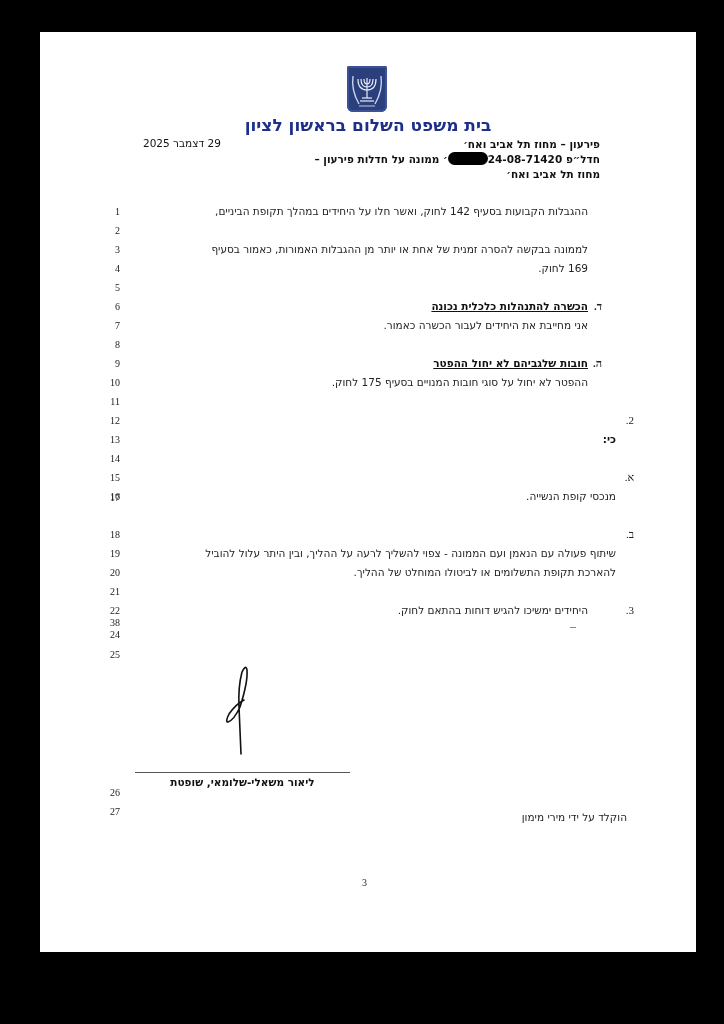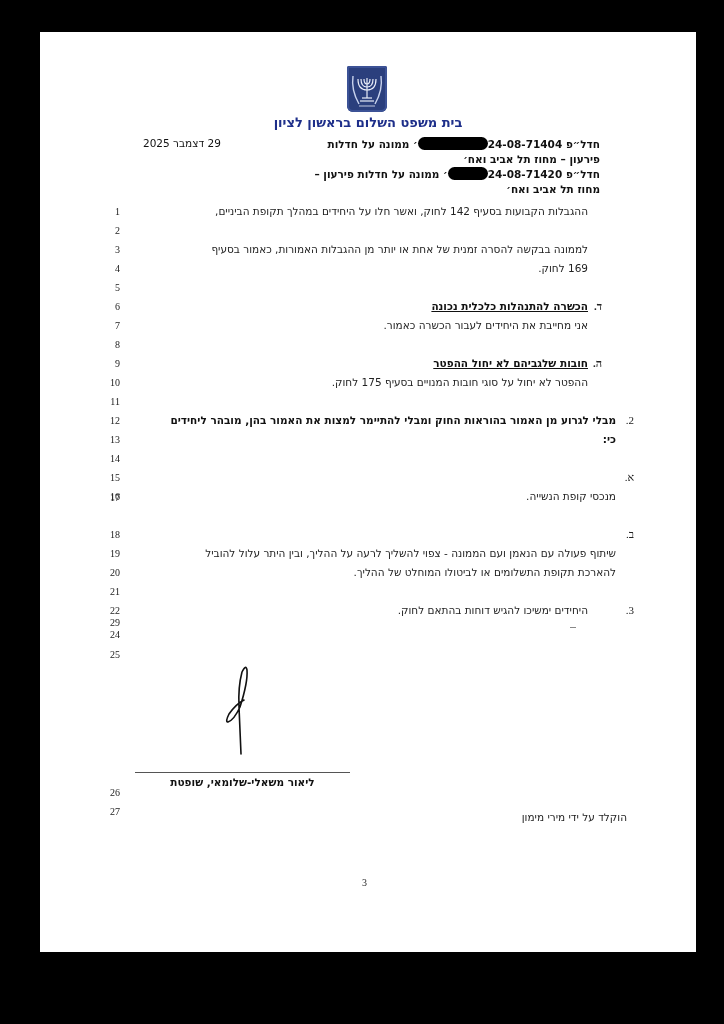--- a/index.html
+++ b/index.html
@@ -14,21 +14,21 @@
   }
   .emblem {
     position: absolute; left: 307px; top: 34px; width: 40px; height: 46px;
     background: #2b3f7d; border-radius: 2px 2px 6px 6px;
     box-shadow: inset 0 0 0 2px #3c5296;
   }
   .emblem svg { display: block; }
   .court-name {
     position: absolute; top: 83px; left: 0; width: 656px;
     text-align: center; direction: rtl;
-    font-size: 13px; font-weight: bold; color: #1e2f8a;
+    font-size: 17px; font-weight: bold; color: #1e2f8a;
   }
   .date { position: absolute; left: 103px; top: 105px; font-size: 10.5px; font-weight: normal; color: #111; direction: rtl; }
   .case-block { position: absolute; right: 96px; top: 105px; width: 380px; direction: rtl; text-align: right; }
   .case-line { height: 15px; line-height: 15px; font-size: 10.5px; font-weight: bold; color: #111; white-space: nowrap; }
   .redact {
     display: inline-block; background: #000; border-radius: 10px;
     height: 13px; vertical-align: -2px;
   }
   .lnum {
     position: absolute; left: 60px; width: 20px; text-align: right;
@@ -69,23 +69,20 @@
         <line x1="13" y1="35" x2="27" y2="35"></line>
       </g>
       <line x1="12" y1="40" x2="28" y2="40" stroke="#e8ecf8" stroke-width="0.8"></line>
     </svg>
   </div>
   <div class="court-name">בית משפט השלום בראשון לציון</div>
 
   <div class="date">29 דצמבר 2025</div>
 
   <div class="case-block">
-    <div class="case-line">
-      <span>חדל״פ 24-08-71404</span><span class="redact" style="width:70px;"></span><span>׳ ממונה על חדלות</span>
-    </div>
     <div class="case-line">פירעון – מחוז תל אביב ואח׳</div>
     <div class="case-line">
       <span>חדל״פ 24-08-71420</span><span class="redact" style="width:40px;"></span><span>׳ ממונה על חדלות פירעון –</span>
     </div>
     <div class="case-line">מחוז תל אביב ואח׳</div>
   </div>
 
   <div class="lnum" style="top:174px">1</div>
   <div class="lnum" style="top:193px">2</div>
   <div class="lnum" style="top:212px">3</div>
@@ -101,40 +98,39 @@
   <div class="lnum" style="top:402px">13</div>
   <div class="lnum" style="top:421px">14</div>
   <div class="lnum" style="top:440px">15</div>
   <div class="lnum" style="top:459px">16</div>
   <div class="lnum" style="top:460px">17</div>
   <div class="lnum" style="top:497px">18</div>
   <div class="lnum" style="top:516px">19</div>
   <div class="lnum" style="top:535px">20</div>
   <div class="lnum" style="top:554px">21</div>
   <div class="lnum" style="top:573px">22</div>
-  <div class="lnum" style="top:585px">29</div>
+  <div class="lnum" style="top:585px">38</div>
   <div class="lnum" style="top:597px">24</div>
   <div class="lnum" style="top:617px">25</div>
   <div class="lnum" style="top:755px">26</div>
   <div class="lnum" style="top:774px">27</div>
 
   <div class="body-line" style="top:173px">ההגבלות הקבועות בסעיף 142 לחוק, ואשר חלו על היחידים במהלך תקופת הביניים,</div>
   <div class="body-line" style="top:211px">לממונה בבקשה להסרה זמנית של אחת או יותר מן ההגבלות האמורות, כאמור בסעיף</div>
   <div class="body-line" style="top:230px">169 לחוק.</div>
 
   <div class="marker bold" style="right:94px; top:268px;">ד.</div>
   <div class="body-line bold u" style="top:268px">הכשרה להתנהלות כלכלית נכונה</div>
   <div class="body-line" style="top:287px">אני מחייבת את היחידים לעבור הכשרה כאמור.</div>
 
   <div class="marker bold" style="right:94px; top:325px;">ה.</div>
   <div class="body-line bold u" style="top:325px">חובות שלגביהם לא יחול ההפטר</div>
   <div class="body-line" style="top:344px">ההפטר לא יחול על סוגי חובות המנויים בסעיף 175 לחוק.</div>
 
   <div class="marker" style="right:62px; top:382px;">2.</div>
-  <div class="body-line bold" style="top:382px; right:80px;">מבלי לגרוע מן האמור בהוראות החוק ומבלי להתיימר למצות את האמור בהן, מובהר ליחידים</div>
   <div class="body-line bold" style="top:401px; right:80px;">כי:</div>
 
   <div class="marker" style="right:62px; top:439px;">א.</div>
   <div class="body-line" style="top:458px; right:80px;">מנכסי קופת הנשייה.</div>
 
   <div class="marker" style="right:62px; top:496px;">ב.</div>
   <div class="body-line" style="top:515px; right:80px;">שיתוף פעולה עם הנאמן ועם הממונה - צפוי להשליך לרעה על ההליך, ובין היתר עלול להוביל</div>
   <div class="body-line" style="top:534px; right:80px;">להארכת תקופת התשלומים או לביטולו המוחלט של ההליך.</div>
 
   <div class="marker" style="right:62px; top:572px;">3.</div>

